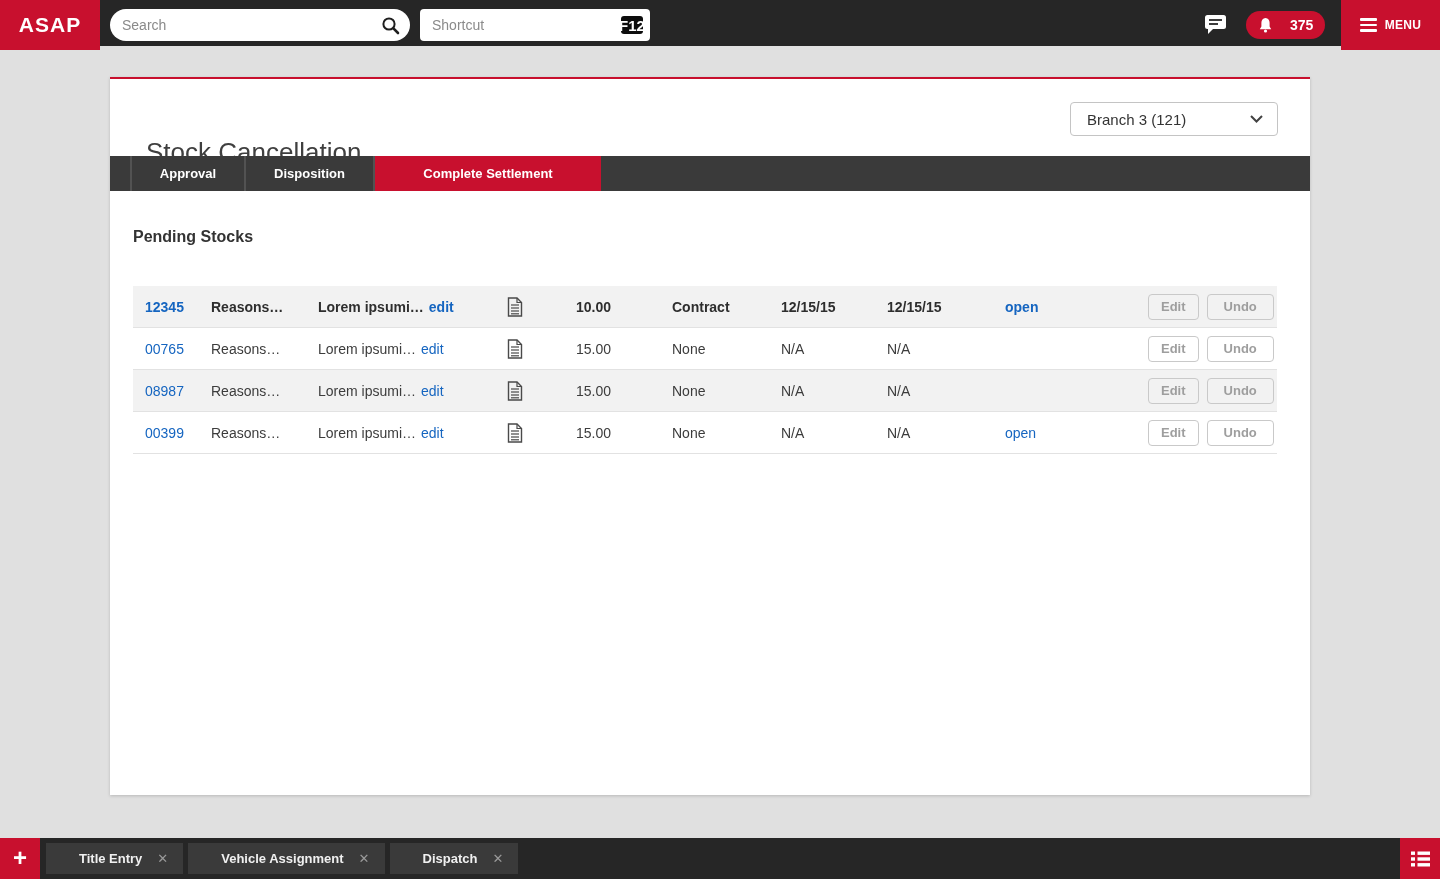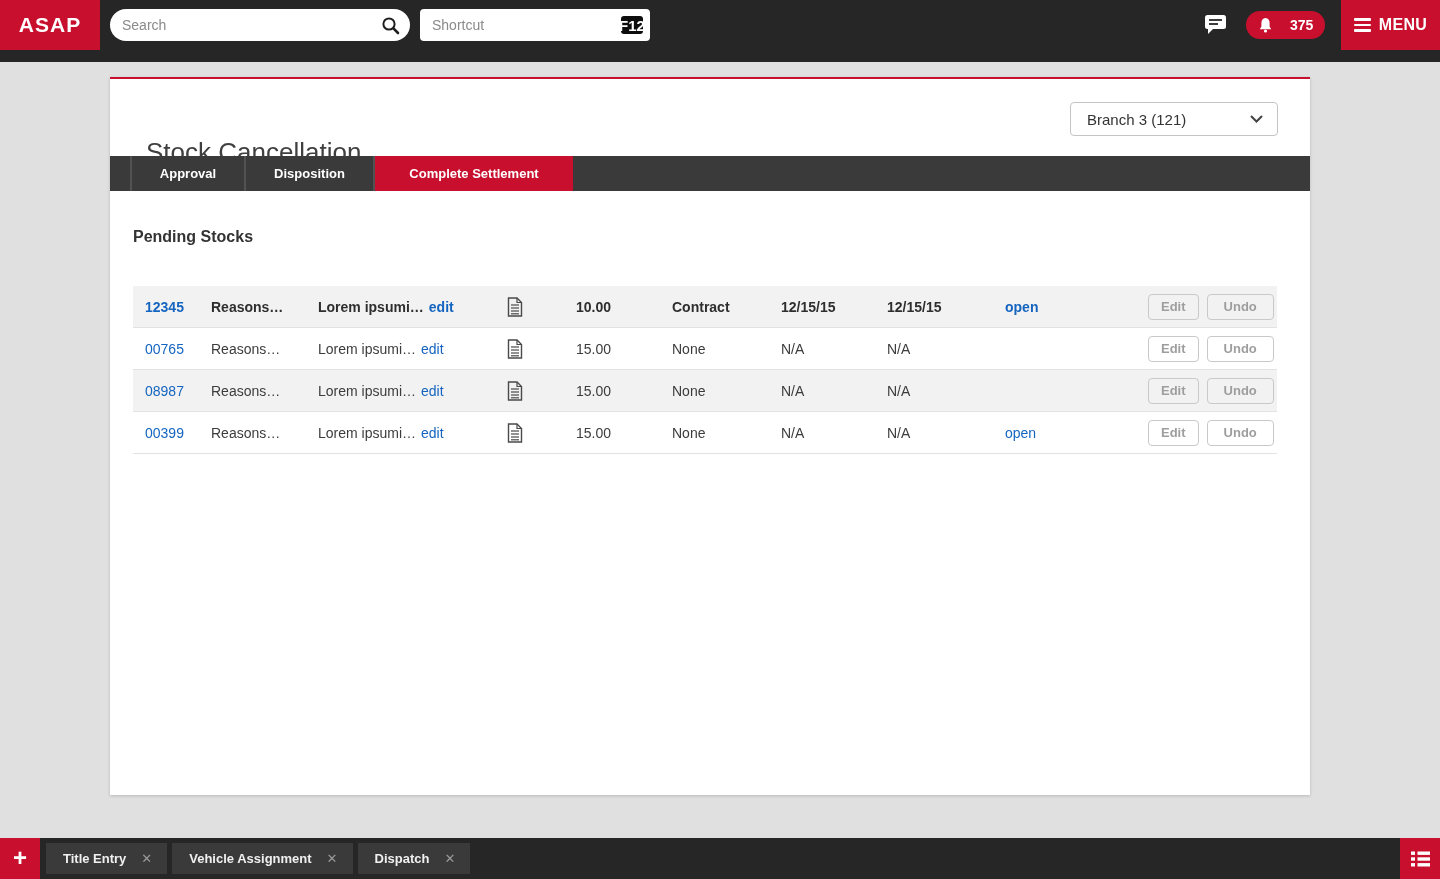--- a/index.html
+++ b/index.html
@@ -1,20 +1,20 @@
 <!DOCTYPE html>
 <html><head>
 <meta charset="utf-8">
 <style>
   * { margin:0; padding:0; box-sizing:border-box; }
   html,body { width:1440px; height:879px; font-family:"Liberation Sans","DejaVu Sans",sans-serif; }
   .screen { position:relative; width:1440px; height:879px; background:#e0e0e0; overflow:hidden; }
 
   
-  .topbar { position:absolute; top:0; left:0; width:1440px; height:62px; background:#262626; z-index:5; }
+  .topbar { position:absolute; top:0; left:0; width:1440px; height:46px; background:#262626; z-index:5; }
   .logo { position:absolute; left:0; top:0; width:100px; height:50px; background:#c8102e;
           display:flex; align-items:center; justify-content:center;
           color:#fff; font-weight:bold; font-size:21px; letter-spacing:1px; }
   .searchbox { position:absolute; left:110px; top:9px; width:300px; height:32px; background:#fff;
                border-radius:16px; display:flex; align-items:center; padding:0 10px 0 12px; }
   .searchbox input { border:none; outline:none; flex:1; font-size:14px; color:#333;
                      font-family:inherit; background:transparent; }
   .searchbox input::placeholder, .shortcutbox input::placeholder { color:#8a8a8a; }
   .shortcutbox { position:absolute; left:420px; top:9px; width:230px; height:32px; background:#fff;
                  border-radius:4px; display:flex; align-items:center; padding:0 7px 0 12px; }
@@ -23,42 +23,42 @@
   .f12-badge { width:22px; height:18px; background:#0d0d0d; border-radius:3px; color:#fff;
                font-size:15px; font-weight:bold; display:flex; align-items:center; justify-content:center; }
   .chat-btn { position:absolute; left:1204px; top:14px; width:24px; height:22px; cursor:pointer; }
   .bell-pill { position:absolute; left:1246px; top:11px; height:28px; min-width:72px; background:#c8102e;
                border-radius:14px; display:flex; align-items:center; justify-content:center; gap:17px;
                padding:0 12px; color:#fff; font-weight:bold; font-size:14px; cursor:pointer; }
   .menu-btn { position:absolute; left:1341px; top:0; width:99px; height:50px; background:#c8102e;
               display:flex; align-items:center; justify-content:center; gap:8px; cursor:pointer; }
   .hamburger { display:flex; flex-direction:column; gap:3px; }
   .hamburger span { display:block; width:17px; height:2.5px; background:#fff; border-radius:1px; }
-  .menu-label { color:#fff; font-weight:bold; font-size:16px; letter-spacing:0.3px; }
+  .menu-label { color:#fff; font-weight:bold; font-size:12px; letter-spacing:0.3px; }
 
   
   .main { position:absolute; top:50px; left:0; width:1440px; height:788px; background:#e0e0e0; }
   .card { position:absolute; left:110px; top:27px; width:1200px; height:718px; background:#fff;
           border-top:2px solid #c8102e; box-shadow:0 1px 3px rgba(0,0,0,.18); }
   .card-header { position:relative; height:75px; }
   .page-title { position:absolute; left:36px; top:26px; font-size:26px; color:#3f3f3f; font-weight:400;margin-top:32px; }
   .branch-select { position:absolute; right:32px; top:23px; width:208px; height:34px;
                    border:1px solid #c4c4c4; border-radius:4px; display:flex; align-items:center;
                    justify-content:space-between; padding:0 14px 0 16px; font-size:15px; color:#333;
                    background:#fff; cursor:pointer; }
 
   
   .page-tabs { position:absolute; left:0; top:77px; width:1200px; height:35px; background:#3a3a3a;
                display:flex; align-items:stretch; }
   .page-tabs .lead { width:22px; border-right:2px solid #525252; }
   .page-tab { display:flex; align-items:center; justify-content:center; color:#fff; font-weight:bold;
               font-size:13px; cursor:pointer; border-right:2px solid #525252; }
   .page-tab:nth-child(2) { width:114px;justify-content:center; }
   .page-tab:nth-child(3) { width:129px; }
-  .page-tab:nth-child(4) { width:198px; }
+  .page-tab:nth-child(4) { width:226px; }
   .page-tab.active { background:#c8102e; border-right:none; }
 
   .section-title { position:absolute; left:23px; top:149px; font-size:16px; font-weight:bold; color:#333; }
 
   
   .stock-table { position:absolute; left:23px; top:207px; width:1144px; }
   .t-grid { display:grid; grid-template-columns:78px 107px 175px 83px 96px 109px 106px 118px 143px 1fr; }
   .thead { height:25px; align-items:center; }
   .thead .th { font-size:10.5px; font-weight:bold; color:#4f4f4f; letter-spacing:0.7px; }
   .thead .th:first-child { padding-left:12px; }
@@ -80,21 +80,21 @@
   .btn-undo-all { border:1px solid #c9c9c9; border-radius:4px; background:#fff; color:#9e9e9e;
                   font-weight:bold; font-size:14px; height:27px; padding:0 22px; font-family:inherit; cursor:pointer; }
 
   
   .bottombar { position:absolute; left:0; bottom:0; width:1440px; height:41px; background:#262626; }
   .add-tab-btn { position:absolute; left:0; top:0; width:40px; height:41px; background:#c8102e;
                  display:flex; align-items:center; justify-content:center; cursor:pointer; }
   .add-tab-btn span { color:#fff; font-size:24px; font-weight:bold; line-height:1; margin-top:-2px; }
   .bottom-tabs { position:absolute; left:46px; top:5px; display:flex; gap:5px; }
   .bottom-tab { height:31px; background:#3a3a3a; display:flex; align-items:center; gap:15px;
-                padding:0 15px 0 17px; color:#f0f0f0; font-weight:bold; font-size:13px; cursor:pointer; }
+                padding:0 15px 0 33px; color:#f0f0f0; font-weight:bold; font-size:13px; cursor:pointer; }
   .bottom-tab .close-x { color:#9a9a9a; font-size:13px; font-weight:bold; cursor:pointer; }
   .grid-view-btn { position:absolute; right:0; top:0; width:40px; height:41px; background:#c8102e;
                    display:flex; align-items:center; justify-content:center; cursor:pointer; }
 </style>
 </head>
 <body>
 
 <div class="screen">
 
   <div class="topbar">

